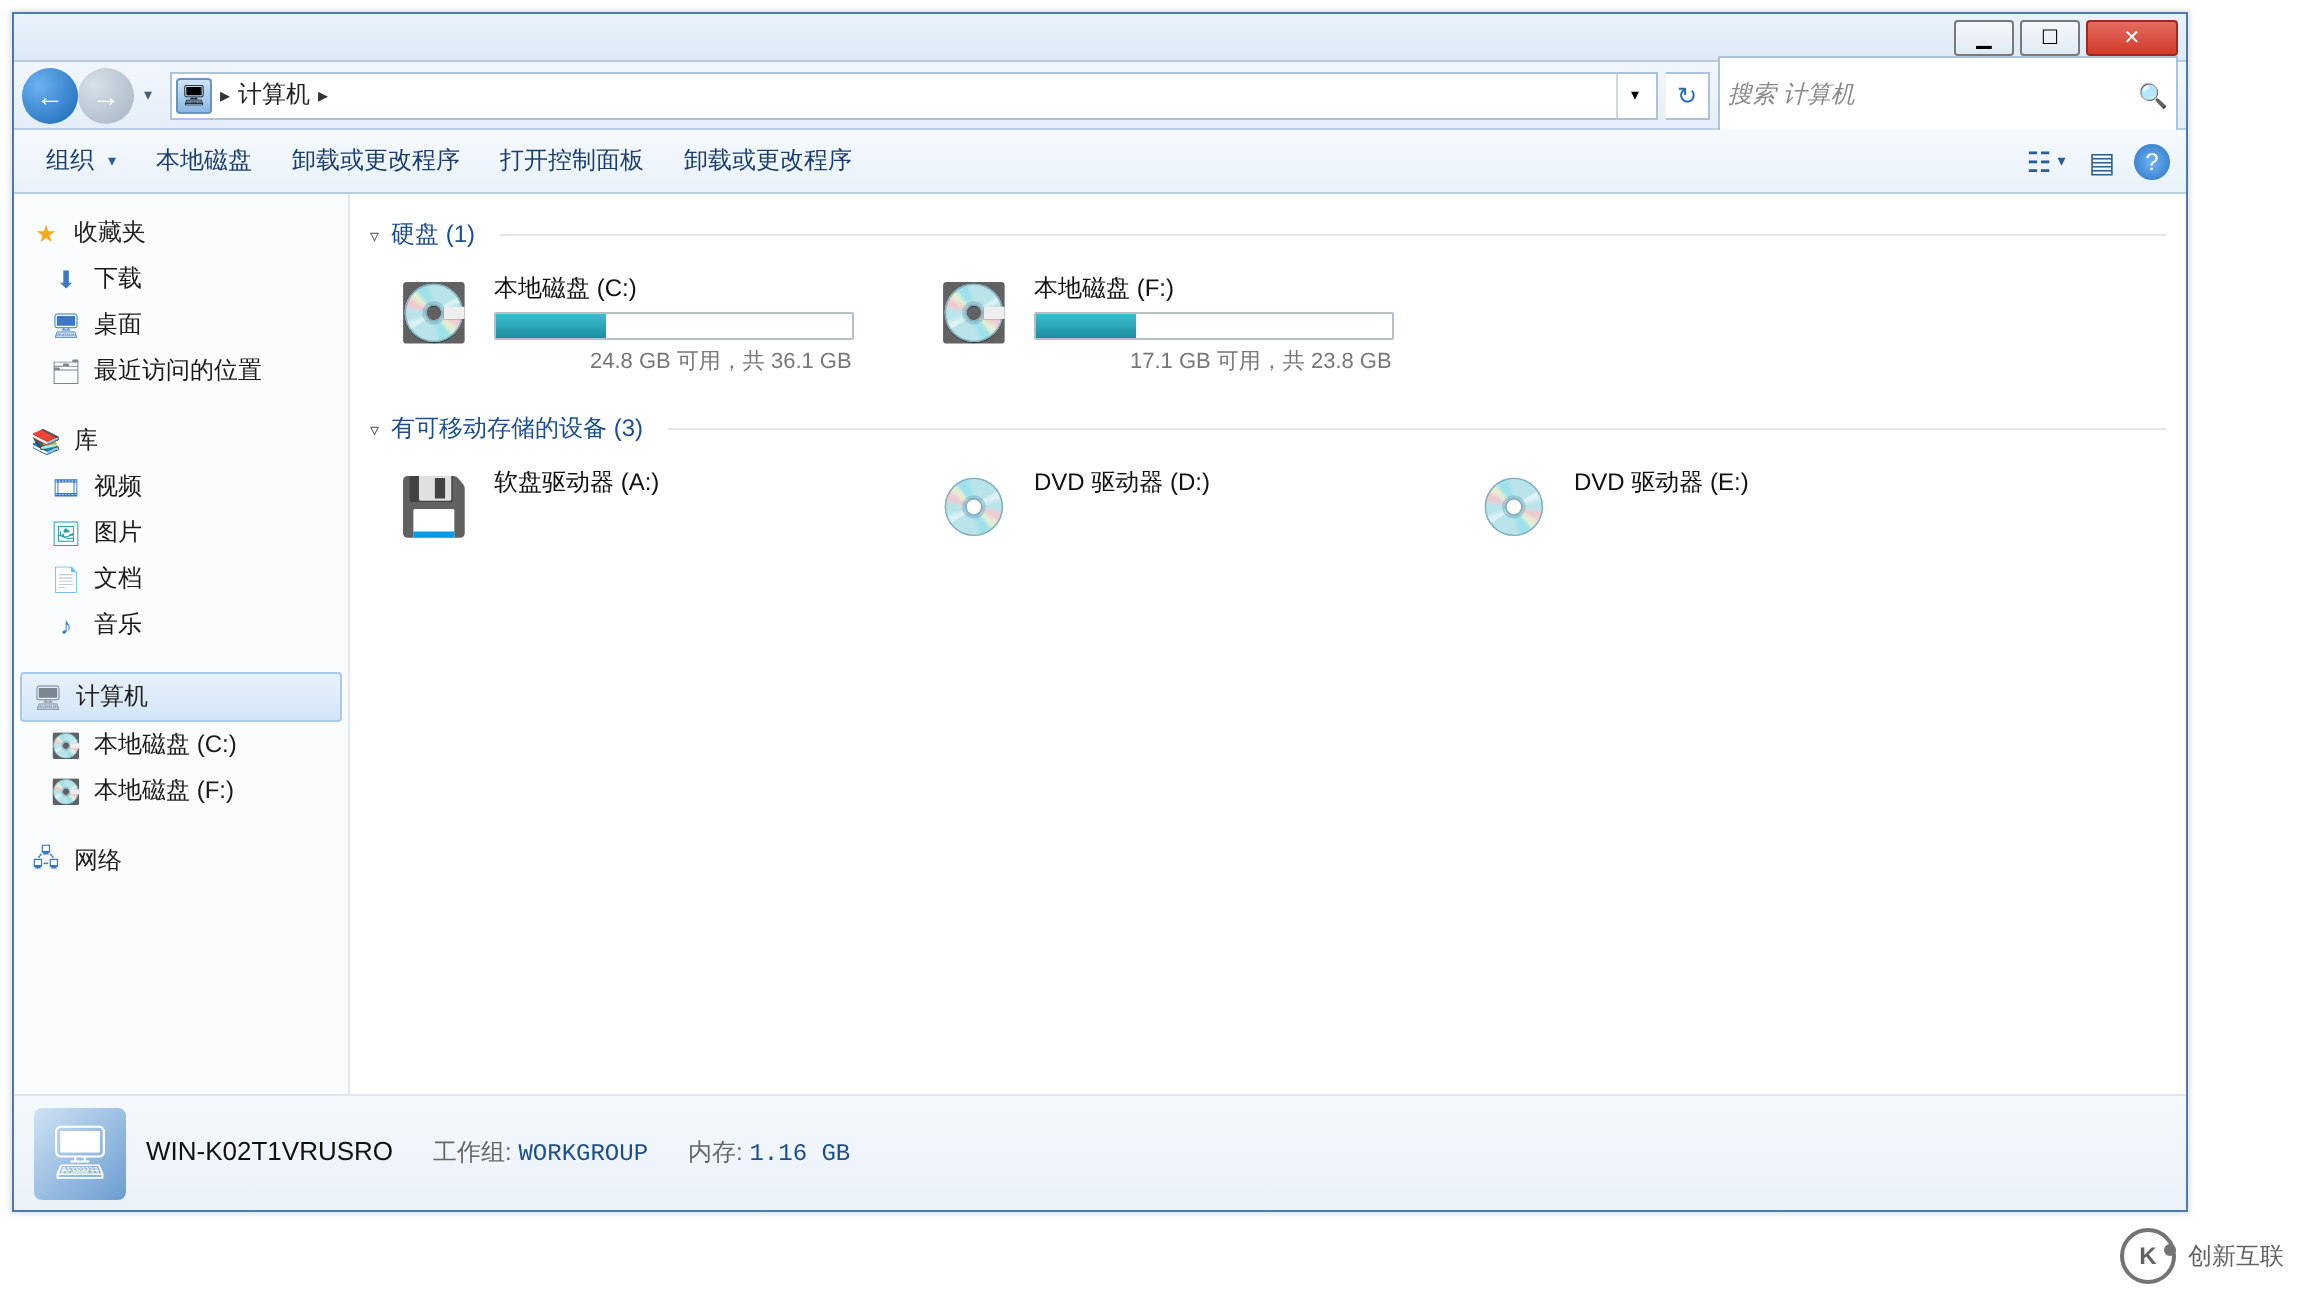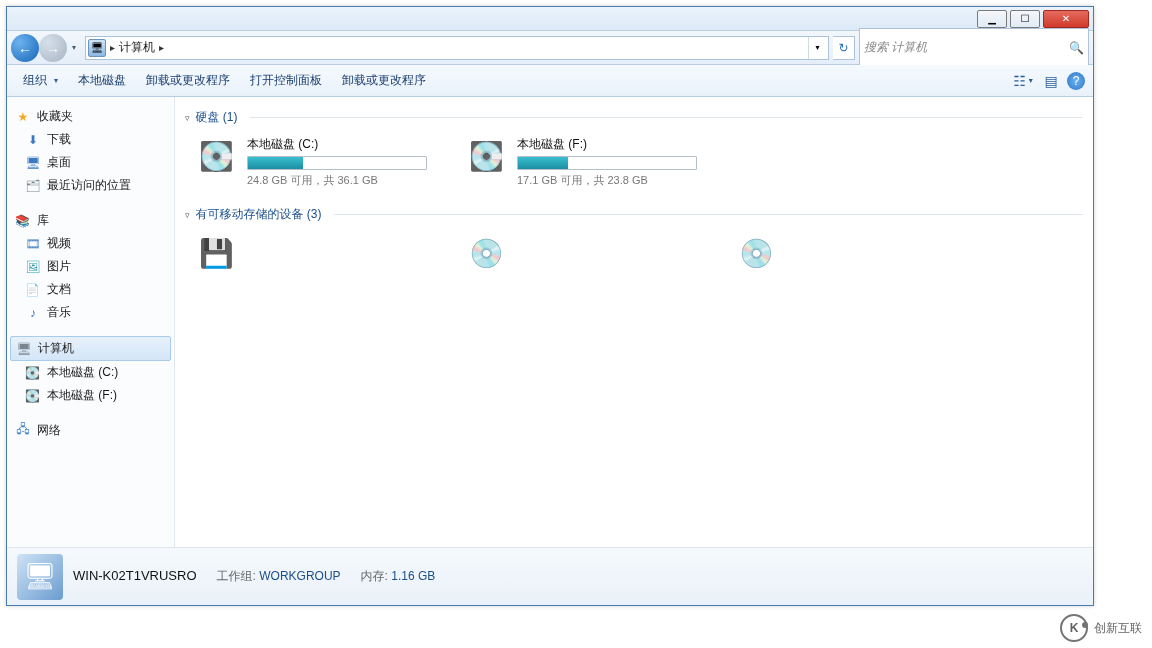--- a/index.html
+++ b/index.html
@@ -49,29 +49,29 @@
   .cat { display:flex; align-items:center; gap:6px; margin:4px 0 6px 0; color:#1a4e8c; }
   .cat .tri { font-size:9px; color:#555; }
   .cat .line { flex:1; height:1px; background:#e0e6ed; margin-left:6px; }
   .items { display:flex; flex-wrap:wrap; gap:4px 20px; margin: 2px 0 14px 6px; }
   .drive { width:250px; display:flex; gap:8px; padding:4px; border-radius:2px; }
   .dicon { width:44px; height:40px; display:flex; align-items:center; justify-content:center; font-size:28px; }
   .dinfo { flex:1; display:flex; flex-direction:column; gap:3px; }
   .dname { color:#111; }
   .dbar-wrap { width:180px; height:14px; border:1px solid #b6bfc8; background:#fff; border-radius:1px; overflow:hidden; }
   .dbar { height:100%; background:linear-gradient(#3ac0d0,#1b8ea0); }
-  .dfree { color:#777; font-size:11px; }
+  .dfree { color:#777; font-size:11px;margin-left:48px; }
 
   
   .details { height:58px; border-top:1px solid #dfe5ec; background:linear-gradient(#f5f9fd,#eaf1f8); display:flex; align-items:center; padding:4px 10px; gap:10px; font-size:12px; }
   .dcomp-icon { width:46px; height:46px; background:linear-gradient(135deg,#cfe3f5,#6a9cd0); border-radius:4px; display:flex;align-items:center;justify-content:center;font-size:26px;color:#fff;}
   .dcols { display:flex; flex-direction:column; gap:12px; }
   .drow { display:flex; gap:20px; }
   .dlab { color:#666; }
-  .dval { color:#1a4e8c; }
+  .dval { color:#1a4e8c;font-family:Liberation Mono, monospace; }
   .dtitle { font-size:13px; color:#111; }
 
   .watermark { position:absolute; right:10px; bottom:6px; display:flex; align-items:center; gap:6px; font-size:12px; color:#525252; opacity:.9; }
   .wm-logo { width:28px; height:28px; border:2px solid #666; border-radius:50%; display:flex;align-items:center;justify-content:center; font-weight:700; position:relative;}
   .wm-logo::before { content:""; position:absolute; width:6px; height:6px; background:#666; border-radius:50%; right:-2px; top:6px; }
 
   
   .c-star{color:#f4a91f;} .c-blue{color:#3a79c1;} .c-teal{color:#2a9fae;} .c-gray{color:#7a858f;} .c-orange{color:#e58b2c;}
 </style>
 </head>
@@ -214,26 +214,35 @@
       </div>
 
       <div class="cat">
         <span class="tri">▿</span>
         <span>有可移动存储的设备 (3)</span>
         <span class="line"></span>
       </div>
       <div class="items">
         <div class="drive">
           <div class="dicon">💾</div>
+          <div class="dinfo">
+              <span class="dname">软盘驱动器 (A:)</span>
+            </div>
         </div>
         <div class="drive">
           <div class="dicon">💿</div>
+          <div class="dinfo">
+              <span class="dname">DVD 驱动器 (D:)</span>
+            </div>
         </div>
         <div class="drive">
           <div class="dicon">💿</div>
+          <div class="dinfo">
+              <span class="dname">DVD 驱动器 (E:)</span>
+            </div>
         </div>
       </div>
 
     </div>
   </div>
 
   <div class="details">
     <div class="dcomp-icon">🖥</div>
     <div class="dcols">
       <div class="drow">

